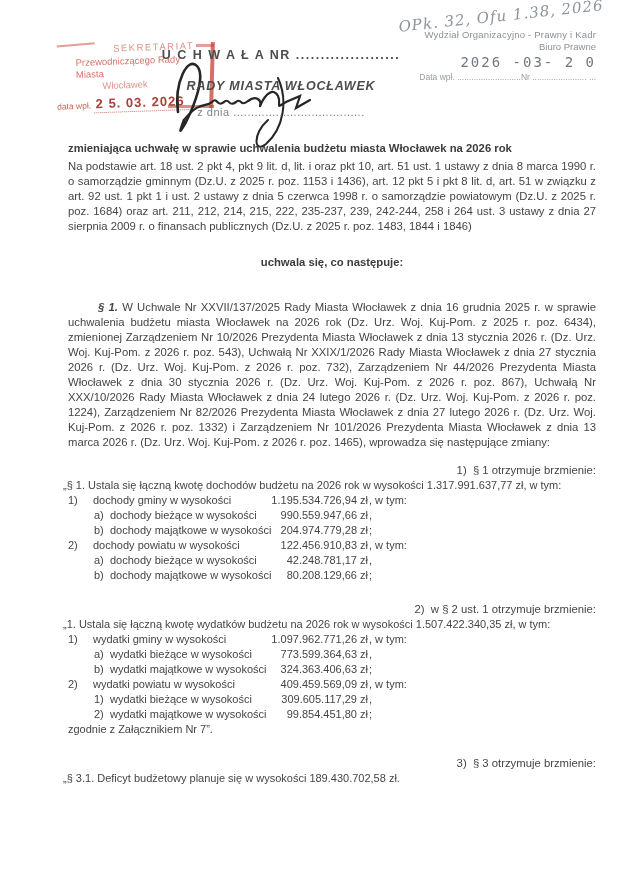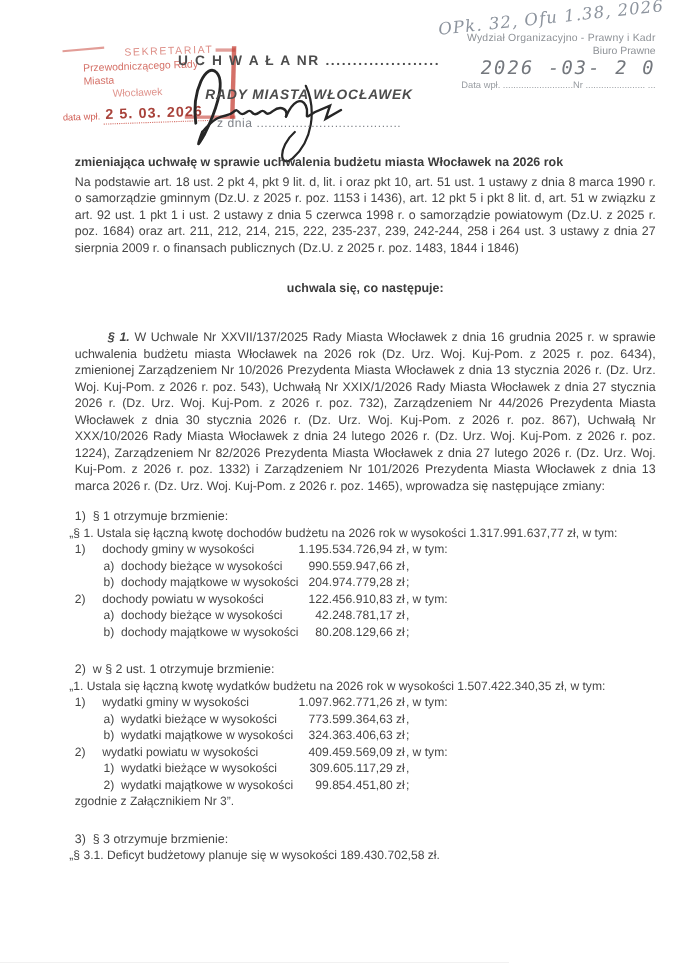--- a/index.html
+++ b/index.html
@@ -13,21 +13,21 @@
     font-family:"DejaVu Serif",serif;font-style:italic;
     font-size:15px;color:#8d949e;transform:rotate(-6deg);letter-spacing:1px;
     white-space:nowrap;
   }
   .legal-stamp{
     position:absolute;top:29px;left:406px;width:190px;text-align:right;
     color:#8d9196;font-size:9.5px;line-height:12px;
   }
   .legal-stamp .dept{letter-spacing:.2px;}
   .legal-stamp .date-stamp{
-    font-size:17px;color:#73777d;letter-spacing:2px;margin-top:3px;font-family:"DejaVu Sans Mono",monospace;font-style:italic;
+    font-size:14px;color:#73777d;letter-spacing:2px;margin-top:3px;font-family:"DejaVu Sans Mono",monospace;
   }
   .legal-stamp .fields{font-size:8.5px;color:#989ca1;margin-top:3px;white-space:nowrap;}
   .sec-stamp{
     position:absolute;top:42px;left:56px;width:152px;height:66px;
     color:rgba(203,77,66,.8);transform:rotate(-2deg);font-size:9.5px;line-height:12px;
   }
   .sec-stamp .scribble{position:absolute;top:0;left:2px;width:38px;height:5px;
     border-top:2px solid rgba(203,77,66,.55);transform:rotate(-3deg);}
   .sec-stamp .t1{margin-left:58px;letter-spacing:1.5px;font-size:9.5px;opacity:.8;}
   .sec-stamp .t2{margin-left:20px;margin-top:1px;}
@@ -51,21 +51,21 @@
   .title-line2{font-size:12.5px;font-weight:bold;color:#4c4c4c;letter-spacing:.8px;margin-top:17px;font-style:italic;}
   .title-line3{font-size:11px;color:#7e8288;margin-top:13px;letter-spacing:.5px;}
   
   .content{position:absolute;top:141px;left:68px;width:528px;font-size:11.3px;line-height:15px;}
   .subject{font-weight:bold;color:#3d3d3d;}
   .body-par{margin:0;text-align:justify;}
   .legal-basis{margin-top:3px;}
   .enacting{margin-top:21px;text-align:center;font-weight:bold;color:#3d3d3d;}
   .par1{margin-top:30px;text-indent:30px;}
   .bi{font-weight:bold;font-style:italic;}
-  .change-heading{margin-top:13px;white-space:pre;color:#454545;}
+  .change-heading{margin-top:13px;white-space:pre;color:#454545;text-align:right;}
   .change-heading.gap{margin-top:19px;}
   .quote-intro{white-space:nowrap;font-size:11px;margin-left:-5px;}
   .rows{position:relative;}
   .amount-row{position:relative;height:15px;white-space:nowrap;font-size:11px;}
   .amount-row .mk{display:inline-block;width:25px;}
   .amount-row.ind .mk{margin-left:26px;width:16px;}
   .amount-row .amt{position:absolute;left:0;top:0;width:300px;text-align:right;}
   .amount-row .sfx{position:absolute;left:301px;top:0;}
   .closing{font-size:11px;}
 </style>
@@ -145,19 +145,19 @@
         <div class="amount-row ind"><span class="mk">a)</span><span class="lb">wydatki bieżące w wysokości</span><span class="amt">773.599.364,63 zł</span><span class="sfx">,</span></div>
 
         <div class="amount-row ind"><span class="mk">b)</span><span class="lb">wydatki majątkowe w wysokości</span><span class="amt">324.363.406,63 zł</span><span class="sfx">;</span></div>
 
         <div class="amount-row"><span class="mk">2)</span><span class="lb">wydatki powiatu w wysokości</span><span class="amt">409.459.569,09 zł</span><span class="sfx">, w tym:</span></div>
 
         <div class="amount-row ind"><span class="mk">1)</span><span class="lb">wydatki bieżące w wysokości</span><span class="amt">309.605.117,29 zł</span><span class="sfx">,</span></div>
 
         <div class="amount-row ind"><span class="mk">2)</span><span class="lb">wydatki majątkowe w wysokości</span><span class="amt">99.854.451,80 zł</span><span class="sfx">;</span></div>
       </div>
-    <div class="closing">zgodnie z Załącznikiem Nr 3”.</div>
+    <div class="closing">zgodnie z Załącznikiem Nr 7”.</div>
 
     <div class="change-heading gap">3)  § 3 otrzymuje brzmienie:</div>
     <div class="quote-intro">„§ 3.1. Deficyt budżetowy planuje się w wysokości 189.430.702,58 zł.</div>
   </div>
 
 </div>
 
 </body></html>

